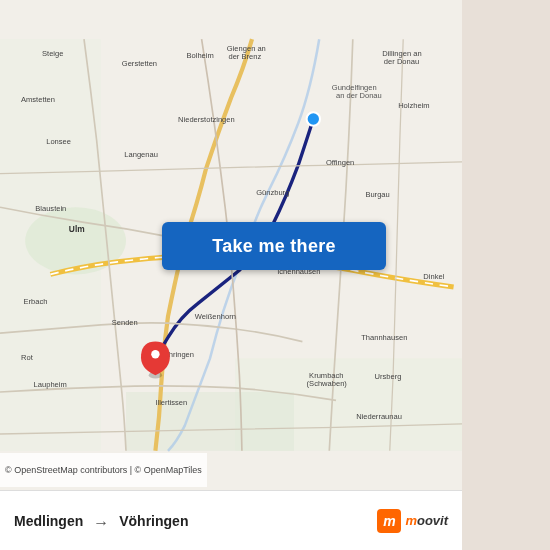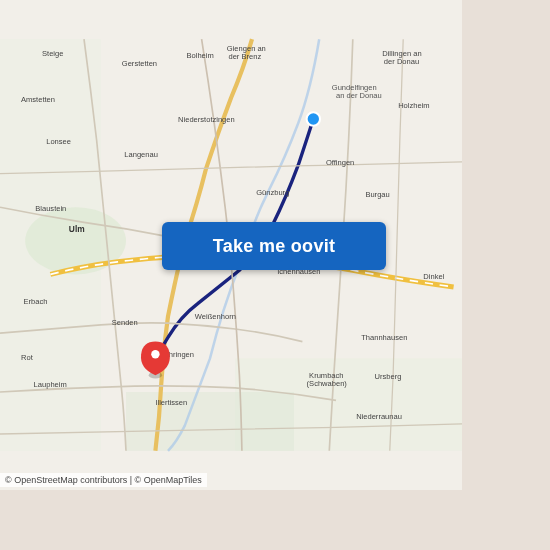--- a/index.html
+++ b/index.html
@@ -100,21 +100,21 @@
     }
 
     
     .attribution {
       position: absolute;
       bottom: 63px;
       left: 0;
       background: rgba(255,255,255,0.8);
       font-size: 9px;
       color: #444;
-      padding: 2px 5px;
+      padding: 12px 5px;
       z-index: 15;
     }
   </style>
 </head>
 <body>
 
 <div class="container">
 
   <div class="map-area">
     <svg class="map-svg" viewBox="0 0 550 490" xmlns="http://www.w3.org/2000/svg">
@@ -182,21 +182,36 @@
 
       <circle cx="373" cy="95" r="8" fill="#2196f3" stroke="white" stroke-width="2.5"></circle>
 
       <ellipse cx="185" cy="400" rx="8" ry="4" fill="rgba(0,0,0,0.2)"></ellipse>
       <path d="M 185 360 Q 170 360 168 375 Q 166 392 185 400 Q 204 392 202 375 Q 200 360 185 360 Z" fill="#e53935"></path>
       <circle cx="185" cy="375" r="5" fill="white"></circle>
     </svg>
   </div>
 
   <div class="button-overlay" style="top:222px; left:162px; width:224px; height:48px;">
-    <span class="button-label">Take me oovit</span>
+    <span class="button-label">Take me there</span>
   </div>
 
   <div class="attribution">
     <span>© OpenStreetMap contributors | © OpenMapTiles</span>
   </div>
 
+  <div class="bottom-bar">
+    <span class="route-from">Medlingen</span>
+    <span class="arrow-icon">→</span>
+    <span class="route-to">Vöhringen</span>
+
+    <div class="moovit-logo">
+
+      <div style="background:#ff6600; width:24px; height:24px; border-radius:4px; display:flex; align-items:center; justify-content:center; margin-right:4px;">
+        <span style="color:white; font-size:14px; font-weight:bold; font-style:italic;">m</span>
+      </div>
+      <span style="font-size:13px; font-weight:bold; color:#333; font-style:italic;">
+        <span style="color:#ff6600;">m</span><span>oovit</span>
+      </span>
+    </div>
+  </div>
 
 </div>
 
 </body></html>

